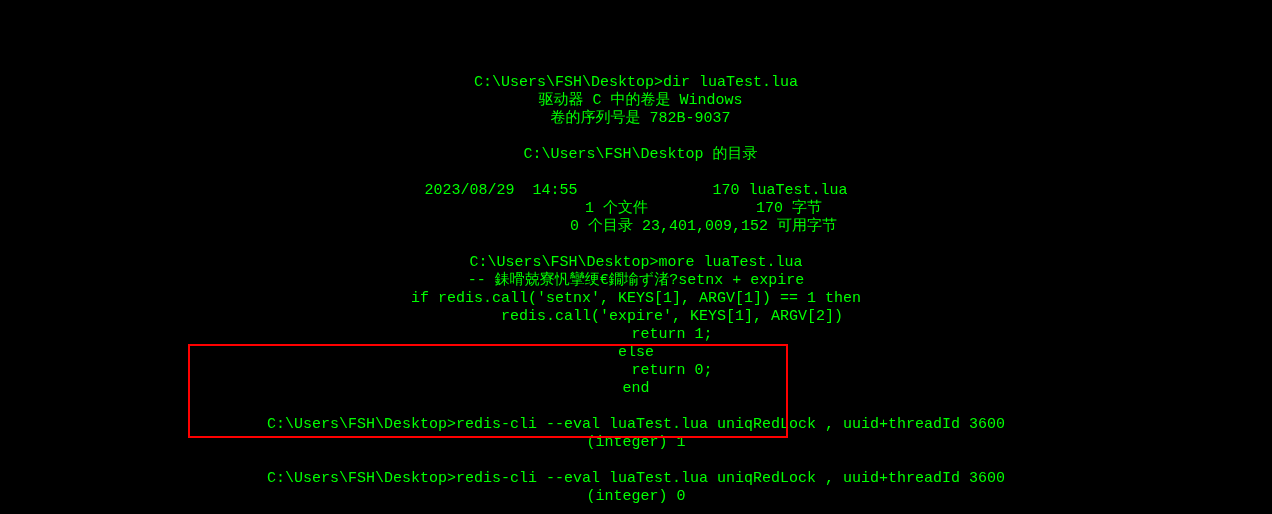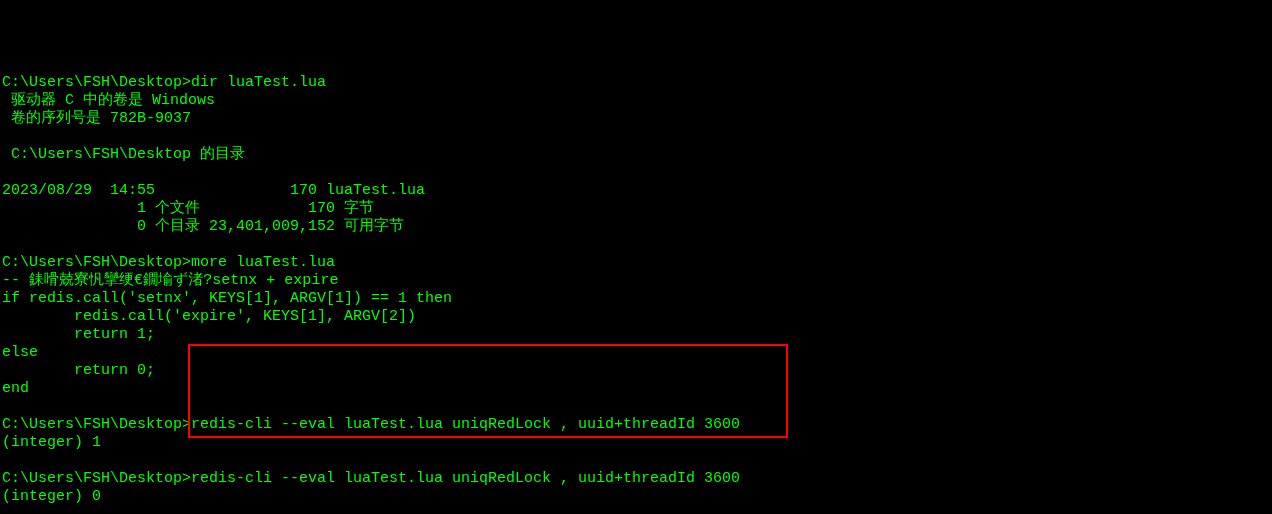--- a/index.html
+++ b/index.html
@@ -16,20 +16,21 @@
       padding: 2px;
       white-space: pre;
       width: 1272px;
       height: 514px;
       overflow: hidden;
       position: relative;
     }
     .terminal-line {
       display: block;
       white-space: pre;
+      text-align: center;
     }
     .highlight-box {
       position: absolute;
       border: 2px solid #ff0000;
       left: 188px;
       top: 344px;
       width: 600px;
       height: 94px;
       pointer-events: none;
     }

